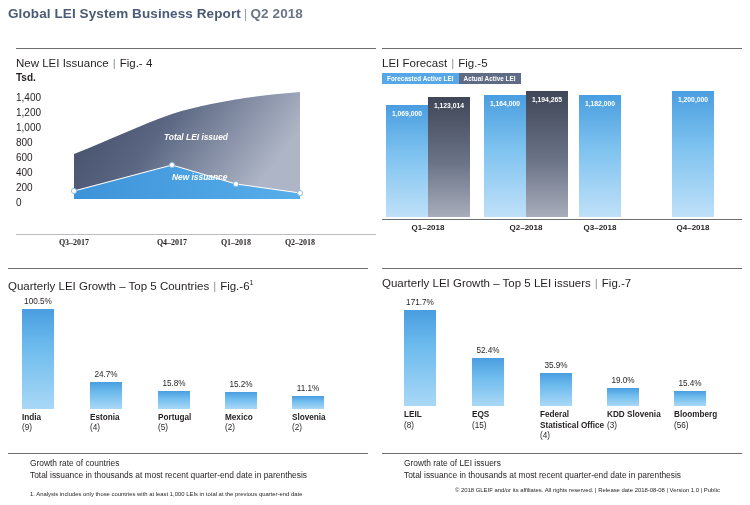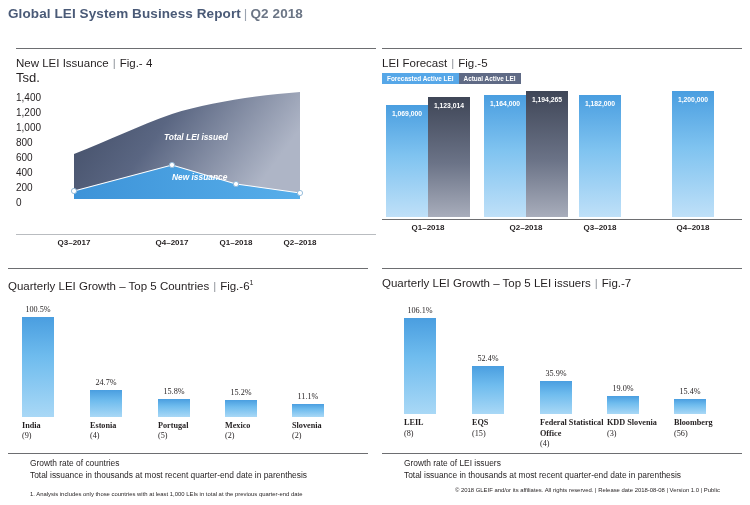--- a/index.html
+++ b/index.html
@@ -28,44 +28,44 @@
 
   #panel-fig4{left:16px;top:48px;width:360px;}
   #panel-fig5{left:382px;top:48px;width:360px;}
   #panel-fig6{left:8px;top:268px;width:360px;}
   #panel-fig7{left:382px;top:268px;width:360px;}
 
   
   .fig4-wrap{position:relative;width:360px;height:150px;margin-top:4px;}
   .yaxis{position:absolute;left:0;top:0;width:34px;height:130px;}
   .ytick{position:absolute;font-size:10px;color:#231f20;left:0;line-height:8px;white-space:nowrap;}
-  .yunit{position:absolute;left:0;top:0;font-size:13px;font-weight:normal;color:#231f20;line-height:8px;}
+  .yunit{position:absolute;left:0;top:0;font-size:10px;font-weight:bold;color:#231f20;line-height:8px;}
   .plot{position:absolute;left:34px;top:12px;width:322px;height:110px;font-style:italic;}
   .plot svg{display:block;}
   .axisline{position:absolute;left:0;top:160px;width:360px;height:1px;background:#b9bcc0;}
-  .xlabels{position:absolute;left:34px;top:164px;width:322px;height:14px;}
+  .xlabels{position:absolute;left:34px;top:164px;width:322px;height:14px;font-family:Liberation Serif, serif;}
   .xlab{position:absolute;font-size:8px;font-weight:bold;color:#231f20;text-align:center;line-height:10px;}
   .area-lbl{position:absolute;color:#ffffff;font-size:8.4px;font-weight:bold;white-space:nowrap;}
 
   
   .fig5-wrap{position:relative;width:360px;height:170px;margin-top:3px;}
   .legend{position:absolute;left:0;top:0;height:11px;display:flex;}
   .lgd{font-size:6.4px;font-weight:bold;color:#ffffff;padding:2px 5px 2px 5px;line-height:7px;white-space:nowrap;}
   .lgd.forecast{background:#56a7e8;}
   .lgd.actual{background:#5f6a85;}
   .bars5{position:absolute;left:0;top:18px;width:360px;height:126px;}
   .bar5{position:absolute;bottom:0;}
   .bar5.f{background:linear-gradient(to bottom,#4a9ee0 0%,#7fc3f0 45%,#bfe0f8 100%);}
   .bar5.a{background:linear-gradient(to bottom,#3f4657 0%,#6b7387 55%,#a8adbb 100%);}
   .bar5 .v{position:absolute;top:5px;left:0;width:100%;text-align:center;color:#ffffff;font-size:6.8px;font-weight:bold;white-space:nowrap;}
   .axis5{position:absolute;left:0;top:146px;width:360px;height:1px;background:#6d6e71;}
   .x5{position:absolute;top:150px;font-size:8px;font-weight:bold;text-align:center;line-height:10px;}
 
   
-  .colwrap{position:relative;width:360px;height:150px;margin-top:20px;font-family:Liberation Serif, serif;}
+  .colwrap{position:relative;width:360px;height:150px;margin-top:12px;}
   .col{position:absolute;bottom:46px;background:linear-gradient(to bottom,#4a9ee0 0%,#6fbcee 40%,#a9d8f6 100%);}
   .colval{position:absolute;left:0;width:100%;text-align:center;font-size:8.2px;color:#231f20;line-height:10px;white-space:nowrap;}
   .collab{position:absolute;font-size:8.2px;font-weight:bold;color:#231f20;line-height:10.5px;}
   .colsub{font-weight:normal;}
   .foot-rule{position:absolute;height:1px;background:#6d6e71;}
   .foot{position:absolute;font-size:8.4px;color:#231f20;line-height:11.5px;}
   .fnote{position:absolute;font-size:5.9px;color:#231f20;line-height:8px;}
   .copy{position:absolute;font-size:5.9px;color:#231f20;line-height:8px;white-space:nowrap;}
 </style>
 </head>
@@ -233,21 +233,21 @@
       <span>Quarterly LEI Growth – Top 5 LEI issuers</span><span class="pipe">|</span><span>Fig.-7</span>
     </div>
 
     <div class="colwrap">
       <div class="col" style="left:22px;width:32px;height:96px"></div>
       <div class="col" style="left:90px;width:32px;height:48px"></div>
       <div class="col" style="left:158px;width:32px;height:33px"></div>
       <div class="col" style="left:225px;width:32px;height:18px"></div>
       <div class="col" style="left:292px;width:32px;height:15px"></div>
 
-      <div class="colval" style="left:14px;width:48px;top:-4px">106.1%</div>
+      <div class="colval" style="left:14px;width:48px;top:-4px">171.7%</div>
       <div class="colval" style="left:82px;width:48px;top:44px">52.4%</div>
       <div class="colval" style="left:150px;width:48px;top:59px">35.9%</div>
       <div class="colval" style="left:217px;width:48px;top:74px">19.0%</div>
       <div class="colval" style="left:284px;width:48px;top:77px">15.4%</div>
 
       <div class="collab" style="left:22px;top:108px;width:62px">
         <div>LEIL</div>
         <div class="colsub">(8)</div>
       </div>
       <div class="collab" style="left:90px;top:108px;width:62px">

